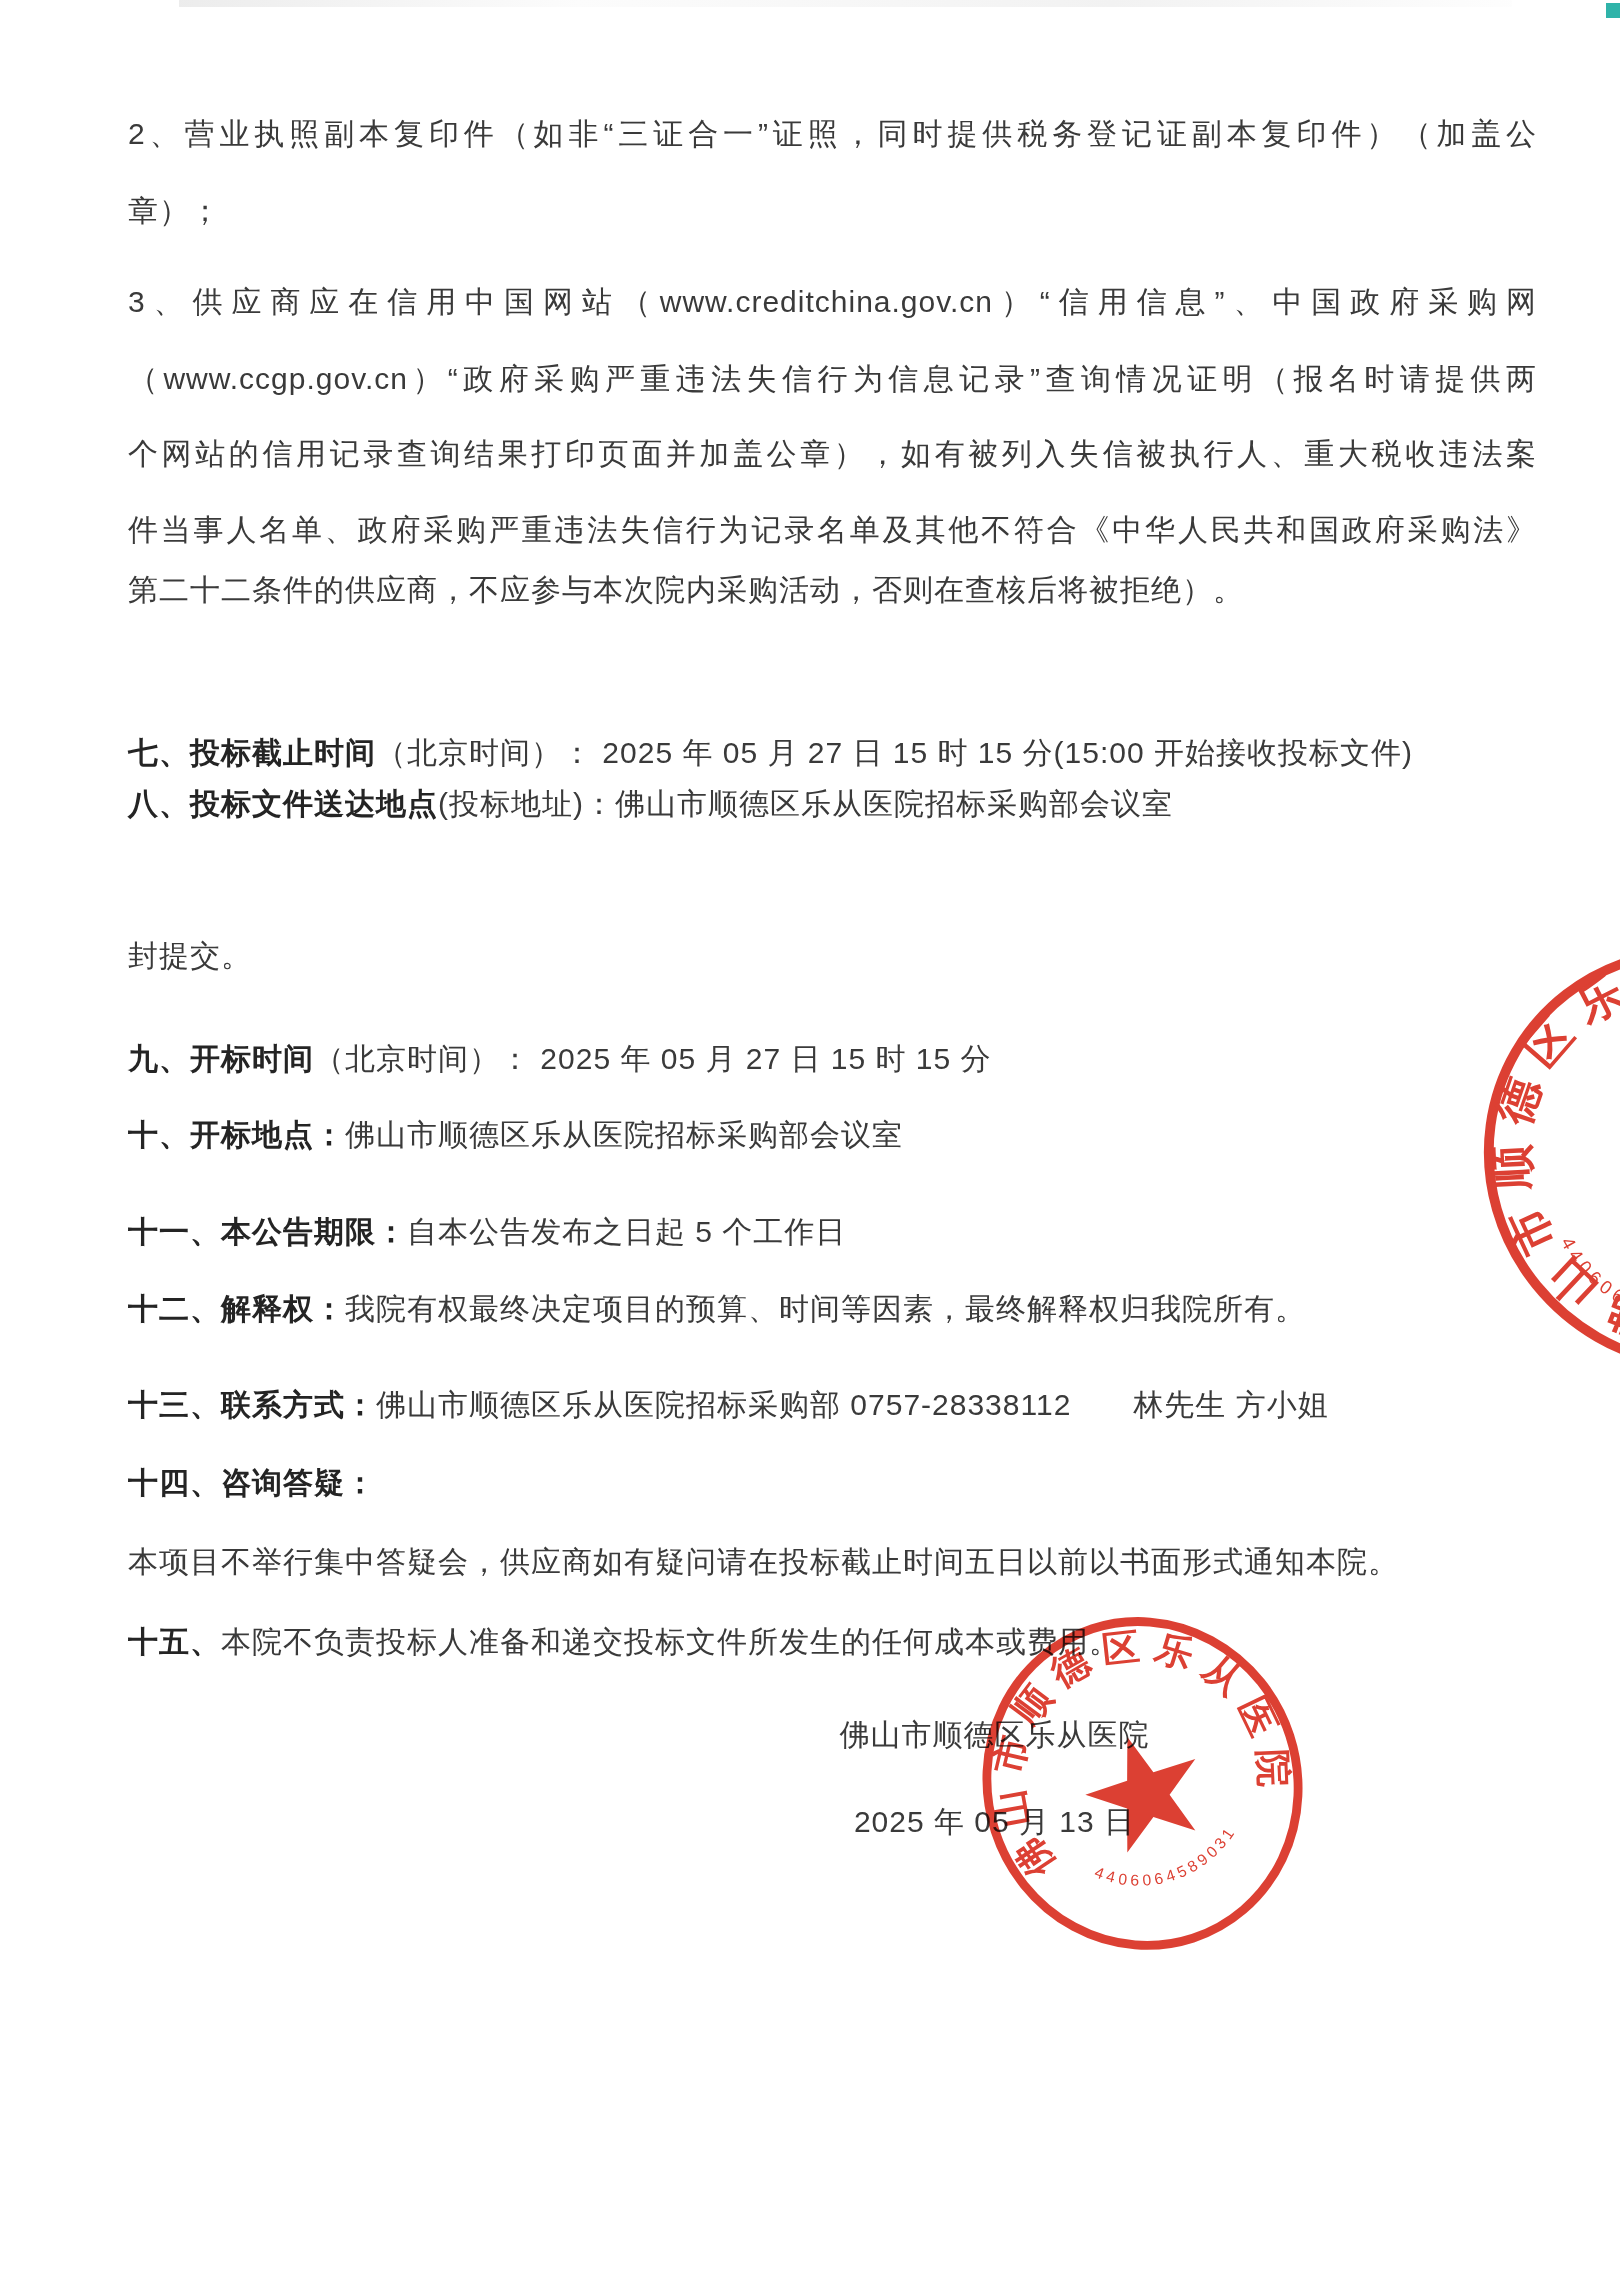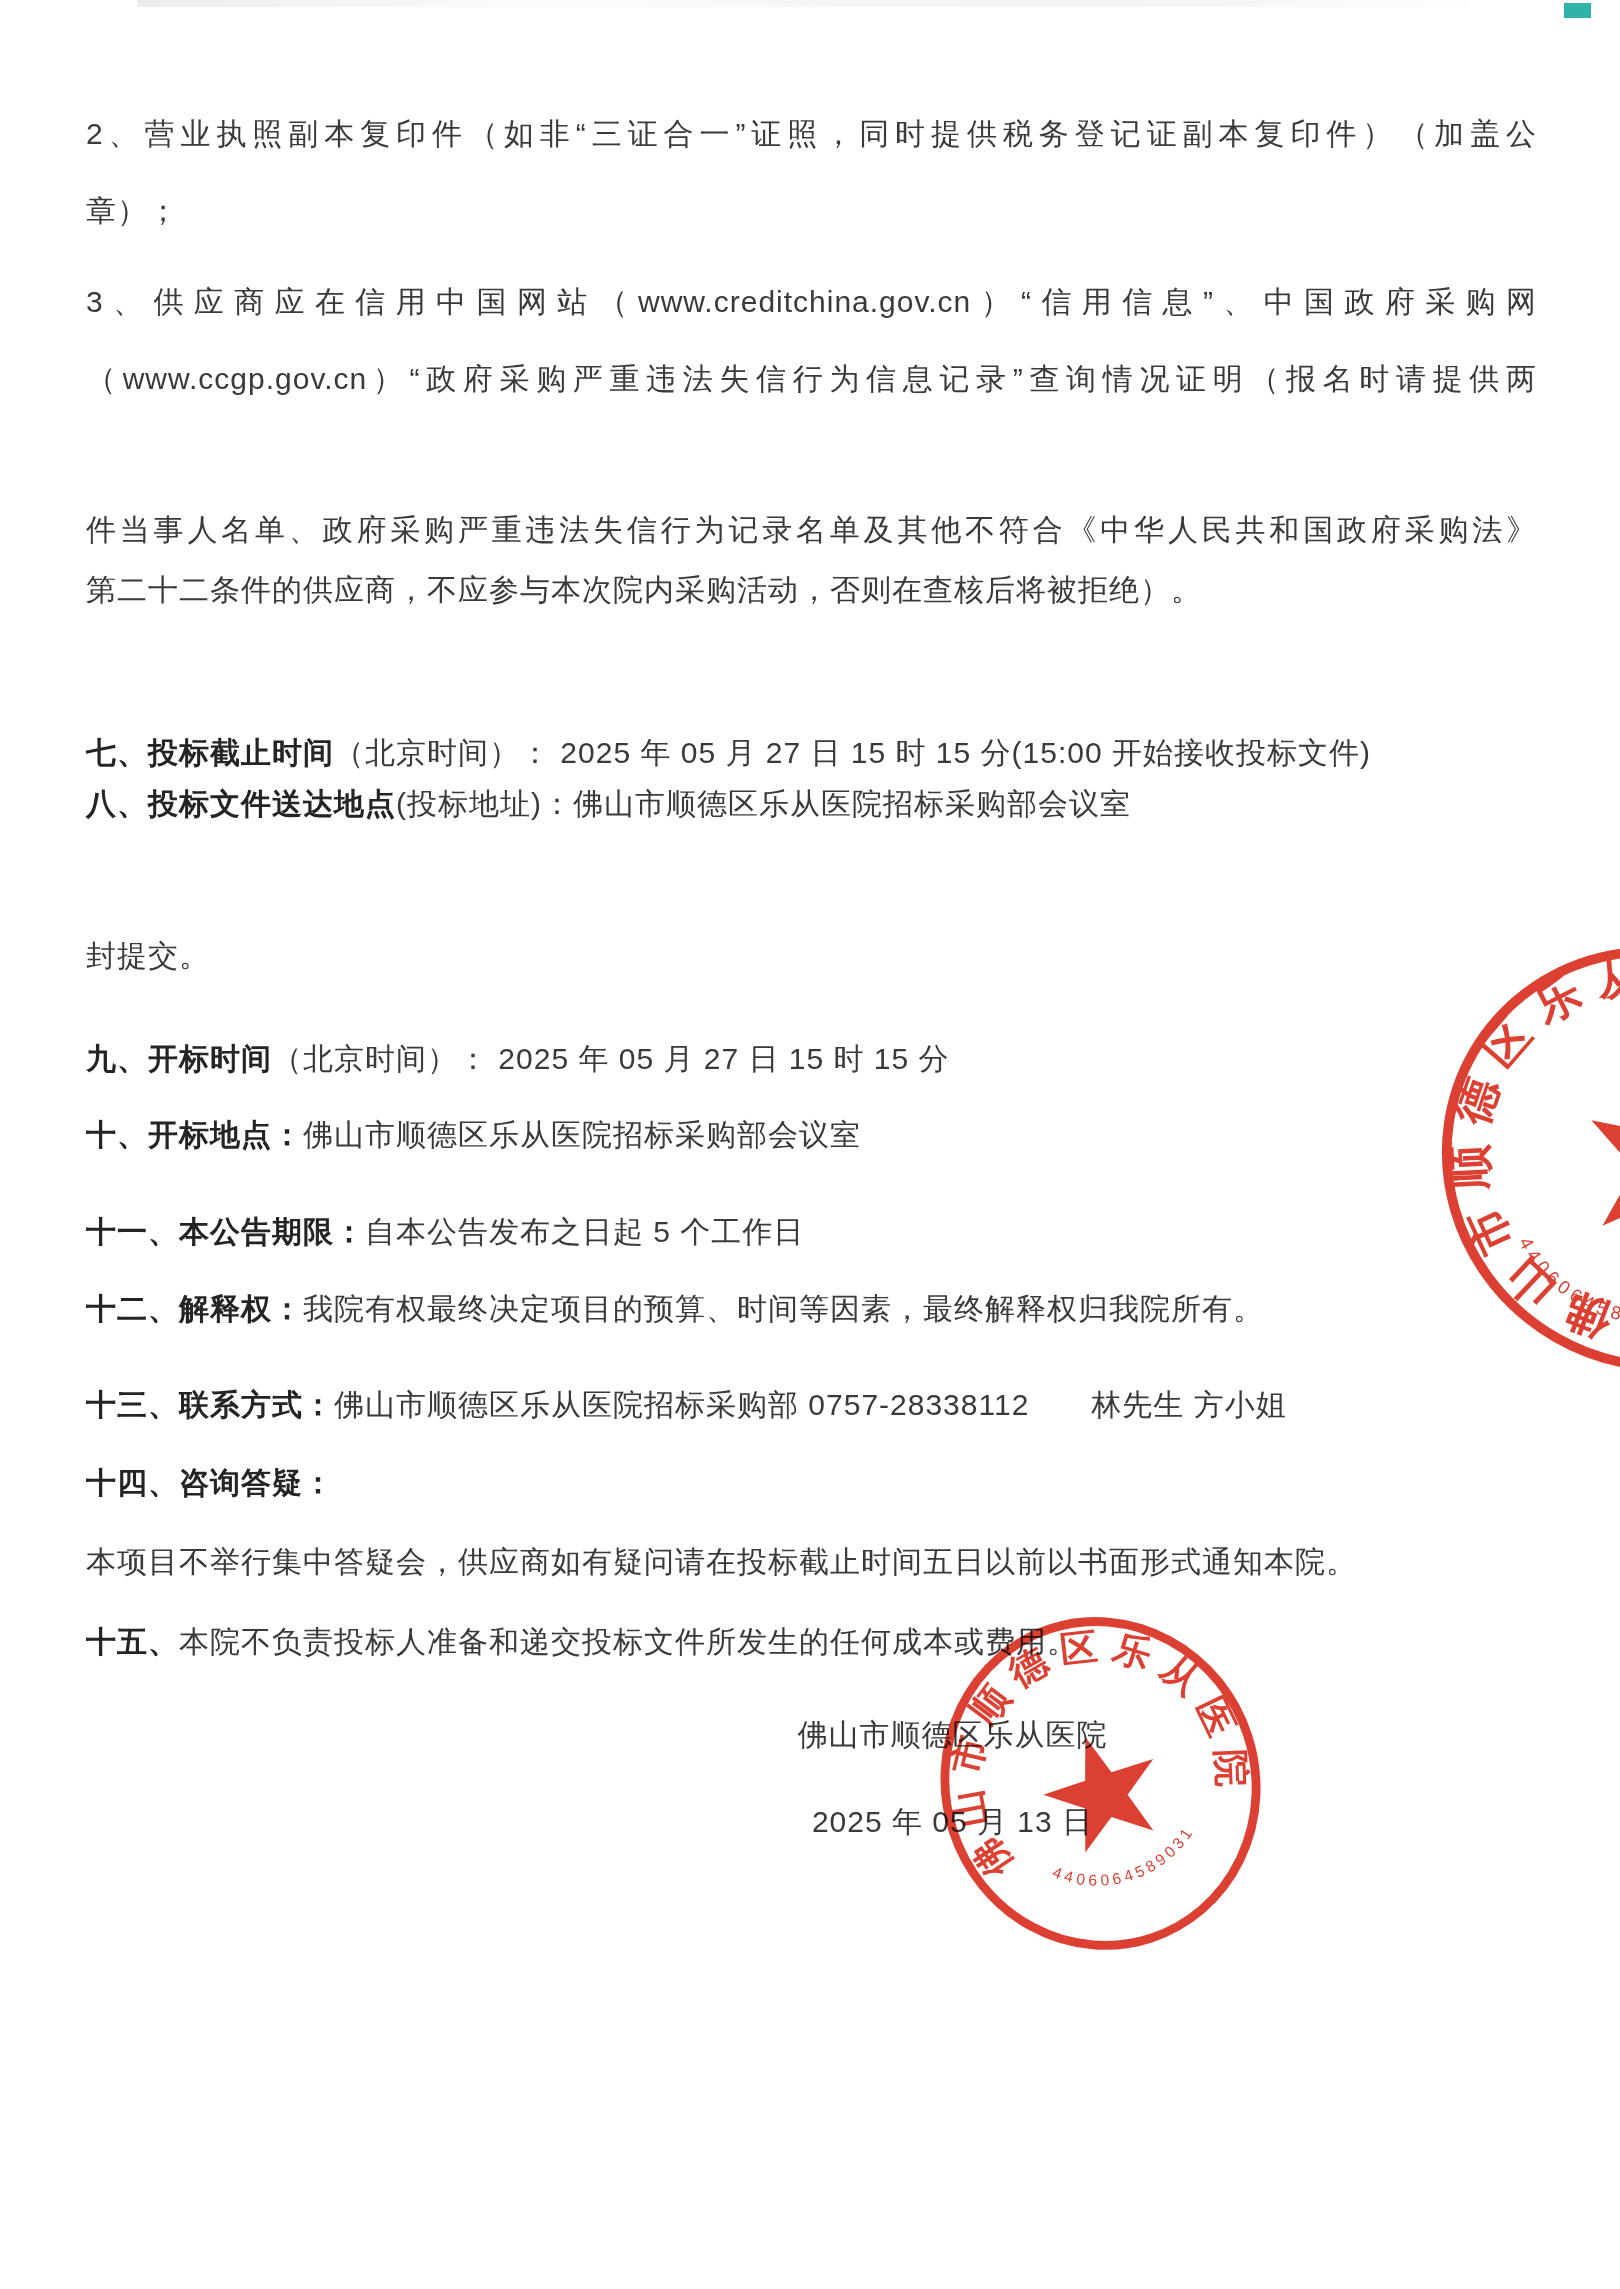--- a/index.html
+++ b/index.html
@@ -1,21 +1,21 @@
 <!DOCTYPE html>
 <html><head>
 <meta charset="utf-8">
 <style>
   html,body{margin:0;padding:0;}
   body{
     width:1620px;height:2290px;position:relative;overflow:hidden;
     background:#ffffff;
     font-family:"Liberation Sans","DejaVu Sans",sans-serif;
   }
-  .page{position:absolute;inset:0;overflow:hidden;}
+  .page{position:absolute;inset:0;overflow:hidden;margin-left:42px;}
   .line{
     position:absolute;left:86px;right:83px;
     font-size:30px;line-height:45px;color:#3a3a3a;
     letter-spacing:1px;white-space:pre-wrap;z-index:2;
   }
   .line b{font-weight:700;color:#242424;}
   .fill{text-align:justify;text-align-last:justify;}
   .sig{
     position:absolute;left:678px;width:549px;text-align:center;
     font-size:30px;color:#3a3a3a;z-index:2;letter-spacing:1px;
@@ -32,20 +32,21 @@
 
 <div class="page">
 
   <div class="scan-smudge"></div>
   <div class="corner-artifact" id="corner-art" style="background: rgb(47, 179, 169);"></div>
 
   <div class="line fill" style="top:111px"><b></b><span>2、营业执照副本复印件（如非“三证合一”证照，同时提供税务登记证副本复印件）（加盖公</span></div>
   <div class="line" style="top:188px"><b></b><span>章）；</span></div>
   <div class="line fill" style="top:279px"><b></b><span>3、供应商应在信用中国网站（www.creditchina.gov.cn）“信用信息”、中国政府采购网</span></div>
   <div class="line fill" style="top:356px"><b></b><span>（www.ccgp.gov.cn）“政府采购严重违法失信行为信息记录”查询情况证明（报名时请提供两</span></div>
+  <div class="line fill" style="top:431px"><b></b><span>个网站的信用记录查询结果打印页面并加盖公章），如有被列入失信被执行人、重大税收违法案</span></div>
   <div class="line fill" style="top:507px"><b></b><span>件当事人名单、政府采购严重违法失信行为记录名单及其他不符合《中华人民共和国政府采购法》</span></div>
   <div class="line" style="top:567px"><b></b><span>第二十二条件的供应商，不应参与本次院内采购活动，否则在查核后将被拒绝）。</span></div>
 
   <div class="line" style="top:730px"><b>七、投标截止时间</b><span>（北京时间）： 2025 年 05 月 27 日 15 时 15 分(15:00 开始接收投标文件)</span></div>
   <div class="line" style="top:781px"><b>八、投标文件送达地点</b><span>(投标地址)：佛山市顺德区乐从医院招标采购部会议室</span></div>
   <div class="line" style="top:933px"><b></b><span>封提交。</span></div>
 
   <div class="line" style="top:1036px"><b>九、开标时间</b><span>（北京时间）： 2025 年 05 月 27 日 15 时 15 分</span></div>
   <div class="line" style="top:1112px"><b>十、开标地点：</b><span>佛山市顺德区乐从医院招标采购部会议室</span></div>
   <div class="line" style="top:1209px"><b>十一、本公告期限：</b><span>自本公告发布之日起 5 个工作日</span></div>

